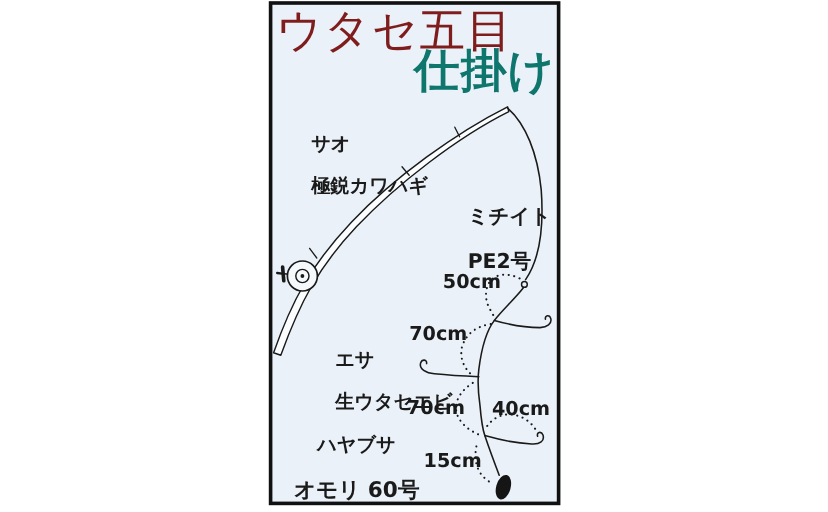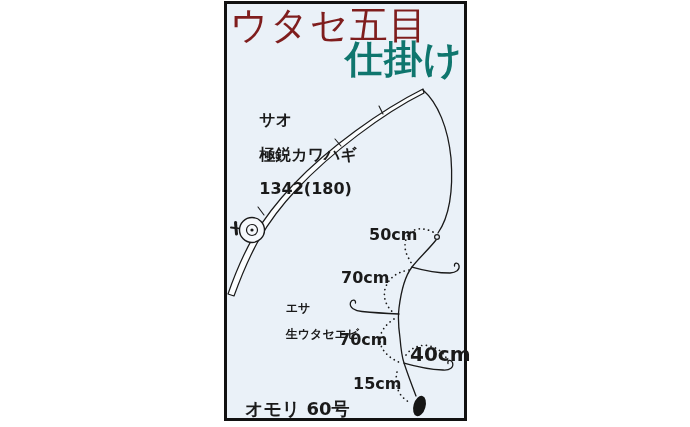--- a/index.html
+++ b/index.html
@@ -8,23 +8,23 @@
   .panel{position:absolute;left:224px;top:1px;width:237px;height:414px;
          background:#eaf1f8;border:3px solid #111111;}
   svg{position:absolute;left:0;top:0;}
   .txt{position:absolute;white-space:pre;line-height:1.08;font-weight:600;color:#1a1a1a;}
   .title1{left:230px;top:5px;font-size:38px;font-weight:400;color:#7f1d1d;letter-spacing:1px;}
   .title2{left:345px;top:39px;font-size:38px;font-weight:700;color:#0f766e;letter-spacing:1px;}
   .rodlabel{left:237px;top:94px;font-size:16px;}
   .linelabel{left:366px;top:154px;font-size:17px;}
   .m50{left:369px;top:226px;font-size:16px;text-align:right;}
   .m70a{left:341px;top:269px;font-size:16px;}
-  .esalabel{left:257px;top:290px;font-size:12px;font-family:Liberation Mono, monospace;}
+  .esalabel{left:257px;top:274px;font-size:16px;}
   .m70b{left:339px;top:331px;font-size:16px;}
-  .m40{left:410px;top:332px;font-size:20px;margin-top:12px;}
+  .m40{left:410px;top:332px;font-size:16px;}
   .hayabusalabel{left:242px;top:345px;font-size:16px;}
   .m15{left:353px;top:375px;font-size:16px;}
   .omorilabel{left:245px;top:399px;font-size:18px;}
 </style>
 </head>
 <body>
 
 <div id="stage">
 
   <div class="panel"></div>
@@ -77,36 +77,39 @@
       <ellipse cx="419.5" cy="406" rx="6" ry="10.5" fill="#151515" stroke="none" transform="rotate(16 419.5 406)"></ellipse>
     </g>
   </svg>
 
   <div class="txt title1">ウタセ五目</div>
   <div class="txt title2">仕掛け</div>
 
   <div class="txt rodlabel">
     <span>サオ</span><br>
     <span>極鋭カワハギ</span><br>
-    <span>1342(180)</span>
   </div>
 
+  <div class="txt linelabel">
+    <span>ミチイト</span><br>
+    <span>PE2号</span>
+  </div>
 
   <div class="txt m50">50cm</div>
   <div class="txt m70a">70cm</div>
 
   <div class="txt esalabel">
     <span>エサ</span><br>
     <span>生ウタセエビ</span>
   </div>
 
   <div class="txt m70b">70cm</div>
   <div class="txt m40">40cm</div>
 
   <div class="txt hayabusalabel">
-    <br>
+    <span>ハヤブサ</span><br>
   </div>
 
   <div class="txt m15">15cm</div>
 
   <div class="txt omorilabel">オモリ 60号</div>
 
 </div>
 
 </body></html>

